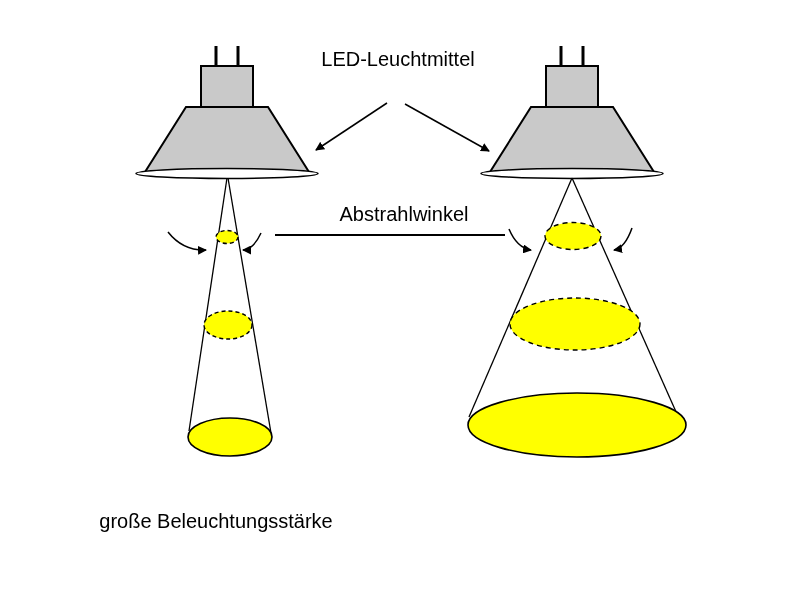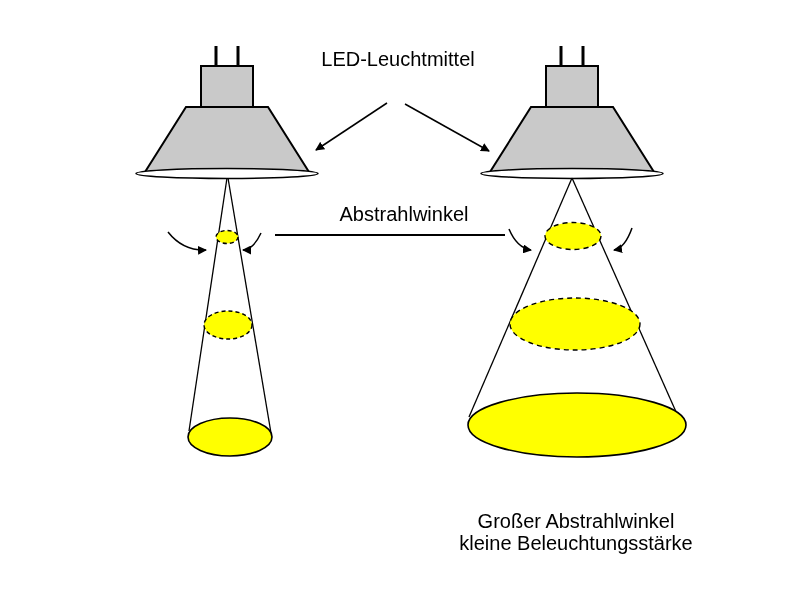--- a/index.html
+++ b/index.html
@@ -16,21 +16,21 @@
     font-family: "Liberation Sans", sans-serif;
     color: #000000;
   }
   .diagram-svg {
     position: absolute;
     left: 0;
     top: 0;
   }
   .label {
     position: absolute;
-    text-align: center;
+    text-align: right;
     font-size: 20px;
     line-height: 22px;
     white-space: nowrap;
     transform: translateX(-50%);
   }
   .label span { display: block; }
   .title-label   { left: 398px; top: 48px; }
   .angle-label   { left: 404px; top: 203px; }
   .caption-left  { left: 216px; top: 510px; }
   .caption-right { left: 576px; top: 510px; }
@@ -92,20 +92,17 @@
 
   <div class="label title-label">
     <span>LED-Leuchtmittel</span>
   </div>
 
   <div class="label angle-label">
     <span>Abstrahlwinkel</span>
   </div>
 
   <div class="label caption-left">
+    <span>große Beleuchtungsstärke</span>
   </div>
 
-  <div class="label caption-right">
-    <span>Großer Abstrahlwinkel</span>
-    <span>kleine Beleuchtungsstärke</span>
-  </div>
 
 </div>
 
 </body></html>

